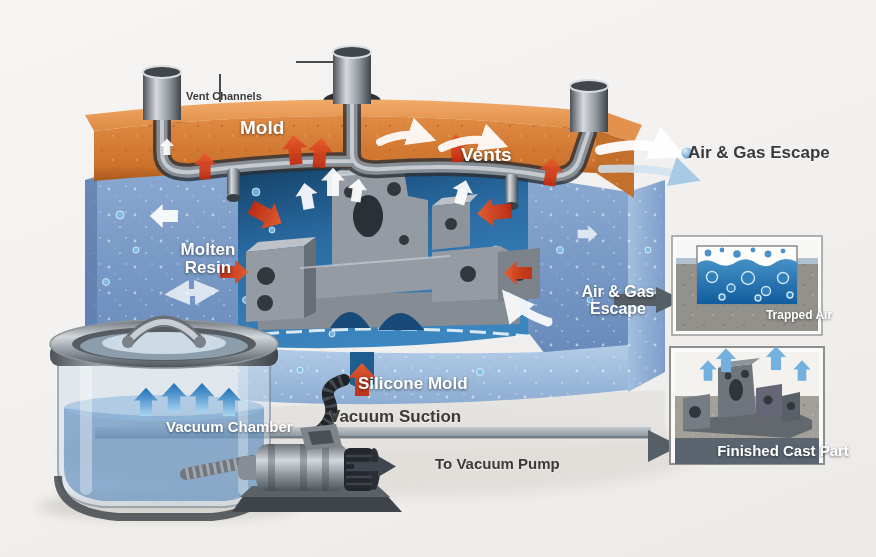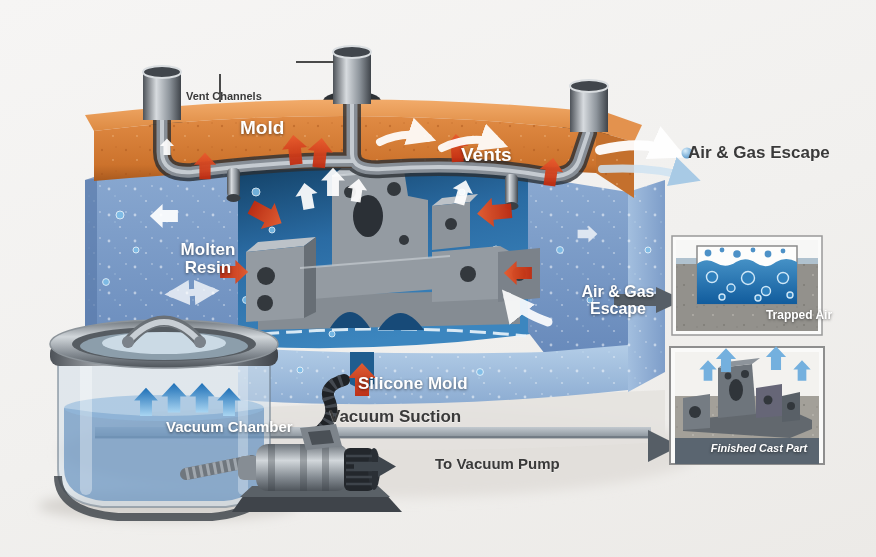--- a/index.html
+++ b/index.html
@@ -390,15 +390,15 @@
 <div class="lbl white" style="left:204px;top:118px;font-size:19px;">Mold</div>
 <div class="lbl white" style="left:425px;top:117px;font-size:19px;margin-top:28px;">Vents</div>
 <div class="lbl dark" style="left:688px;top:144px;font-size:17px;">Air &amp; Gas Escape</div>
 <div class="lbl white wrap" style="left:136px;top:241px;width:72px;font-size:17px;">Molten Resin</div>
 <div class="lbl white wrap" style="left:540px;top:283px;width:84px;font-size:16px;">Air &amp; Gas Escape</div>
 <div class="lbl white" style="left:322px;top:337px;font-size:17px;margin-top:38px;">Silicone Mold</div>
 <div class="lbl dark" style="left:329px;top:408px;font-size:17px;text-align:center;">Vacuum Suction</div>
 <div class="lbl white" style="left:130px;top:419px;font-size:15px;">Vacuum Chamber</div>
 <div class="lbl dark" style="left:400px;top:456px;font-size:15px;margin-left:35px;">To Vacuum Pump</div>
 <div class="lbl white wrap" style="left:672px;top:309px;width:182px;font-size:12px;">Trapped Air</div>
-<div class="lbl white wrap" style="left:646px;top:443px;width:154px;font-size:11px;font-style:italic;">Finished Cast Part</div>
+<div class="lbl white wrap" style="left:670px;top:443px;width:154px;font-size:15px;">Finished Cast Part</div>
 
 </div>
 
 </body></html>

